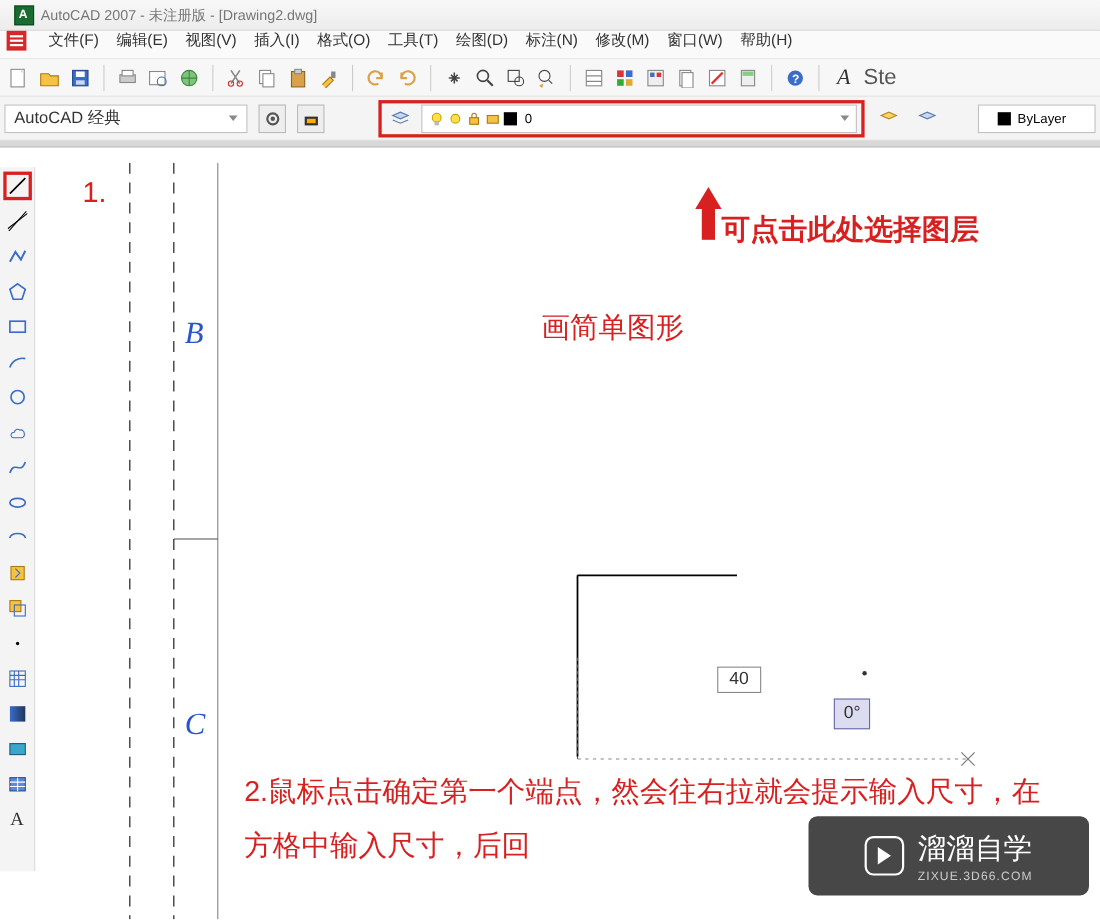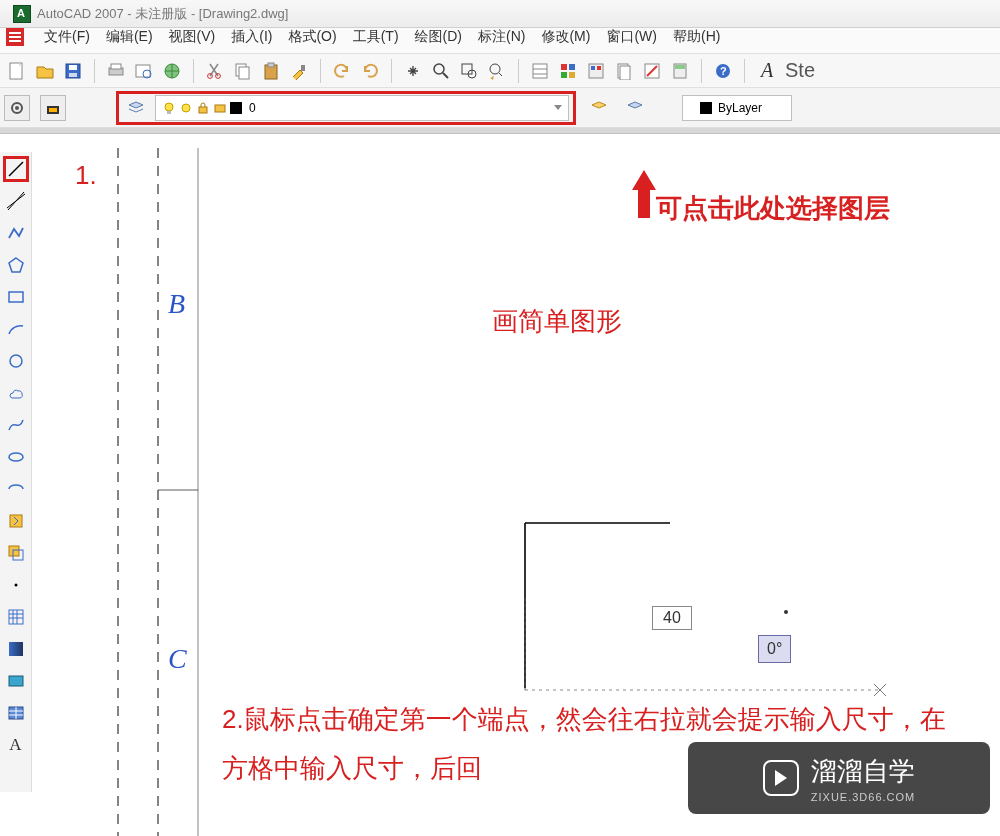--- a/index.html
+++ b/index.html
@@ -134,21 +134,21 @@
     border:1px solid #888;background:#fff;
     padding:2px 10px;font-size:16px;color:#333;margin-left:36px;
   }
   .ang-box{
     position:absolute;border:1px solid #6a6aa8;background:#dcdcf0;
     padding:4px 8px;font-size:16px;color:#333;
   }
   .rule-label{position:absolute;color:#2a55c8;font-size:28px;font-style:italic;font-family:"Times New Roman",serif;}
   .watermark{
     position:absolute;right:10px;bottom:22px;
-    width:302px;height:72px;background:rgba(30,30,30,0.82);
+    width:255px;height:72px;background:rgba(30,30,30,0.82);
     border-radius:8px;color:#fff;display:flex;align-items:center;
     justify-content:center;gap:12px;font-size:26px;
   }
   .wm-sub{font-size:11px;letter-spacing:1px;color:#ccc;display:block;margin-top:2px;}
   .play{
     width:36px;height:36px;border:2px solid #fff;border-radius:8px;
     display:flex;align-items:center;justify-content:center;
   }
   .play::before{content:"";width:0;height:0;border-left:12px solid #fff;border-top:8px solid transparent;border-bottom:8px solid transparent;}
   .big-letter{font-size:20px;color:#555;}
@@ -346,20 +346,24 @@
         <circle cx="9" cy="9" r="7" fill="#3a6cc8"></circle>
         <text x="6" y="13" fill="#fff" font-size="11" font-weight="bold">?</text>
       </svg>
     </div>
   <div class="sep"></div>
   <div class="tbtn" style="width:28px;font-style:italic;font-family:'Times New Roman';font-size:20px;color:#333;">A</div>
   <div class="big-letter">Ste</div>
 </div>
 
 <div class="row2">
+  <div class="workspace-dd">
+    <span>AutoCAD 经典</span>
+    <span class="chev"></span>
+  </div>
   <div class="sq">
       <svg width="16" height="16">
         <circle cx="8" cy="8" r="5" fill="none" stroke="#555" stroke-width="2"></circle>
         <circle cx="8" cy="8" r="2" fill="#555"></circle>
       </svg>
     </div>
   <div class="sq">
       <svg width="16" height="16">
         <rect x="2" y="6" width="12" height="8" fill="#333"></rect>
         <rect x="4" y="8" width="8" height="4" fill="#ffb000"></rect>
@@ -540,21 +544,21 @@
 
   <span class="rule-label" style="left:128px;top:140px;">B</span>
   <span class="rule-label" style="left:128px;top:495px;">C</span>
 
   <span class="anno" style="left:35px;top:12px;">1.</span>
 
   <div class="arrow-up" style="left:592px;top:22px;"></div>
   <div class="arrow-stem" style="left:598px;top:42px;height:28px;"></div>
   <span class="anno" style="left:616px;top:43px;font-weight:bold;">可点击此处选择图层</span>
 
-  <span class="anno" style="left:452px;top:156px;text-align:right;">画简单图形</span>
+  <span class="anno" style="left:452px;top:132px;text-align:right;">画简单图形</span>
 
   <svg width="500" height="260" style="position:absolute;left:420px;top:360px;">
 
     <line x1="65" y1="15" x2="65" y2="180" stroke="#000" stroke-width="1.6"></line>
 
     <line x1="65" y1="15" x2="210" y2="15" stroke="#000" stroke-width="1.6"></line>
 
     <line x1="65" y1="90" x2="65" y2="182" stroke="#555" stroke-dasharray="3 3"></line>
 
     <line x1="65" y1="182" x2="420" y2="182" stroke="#888" stroke-dasharray="3 4"></line>

